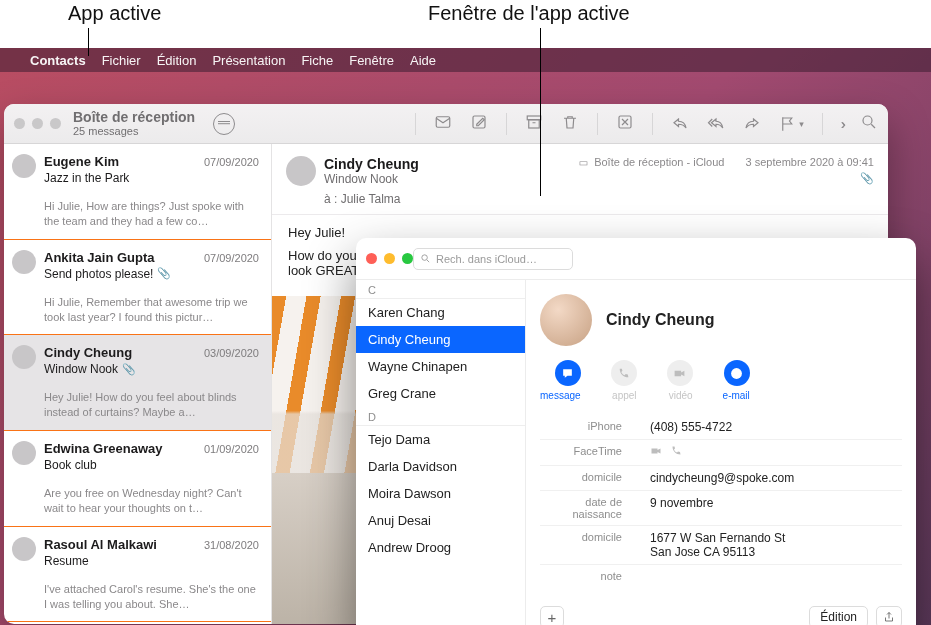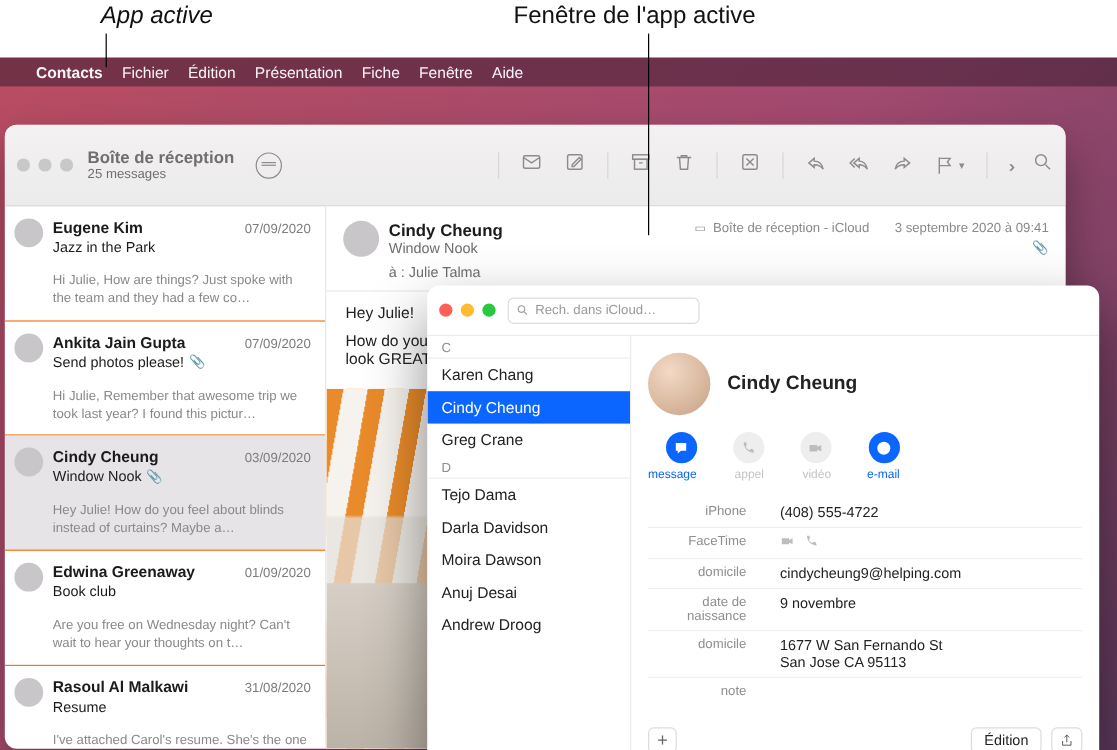--- a/index.html
+++ b/index.html
@@ -16,21 +16,21 @@
 
   
   .menubar { height: 24px; background: rgba(60,30,50,0.55); display: flex; align-items: center; padding: 0 14px; color: #fff; font-size: 13px; }
   .menubar .apple { margin-right: 16px; font-size: 14px; }
   .menubar .mi { margin-right: 16px; opacity: 0.95; }
   .menubar .mi.active { font-weight: 700; }
 
   
   .mail-window { position: absolute; top: 56px; left: 4px; width: 884px; height: 520px;
     background: #fff; border-radius: 10px; box-shadow: 0 18px 40px rgba(0,0,0,0.35); overflow: hidden; display: flex; flex-direction: column; }
-  .mail-titlebar { height: 68px; background: linear-gradient(#f3f1f2,#ecebec); border-bottom: 1px solid #d7d6d7; display: flex; align-items: center; padding: 0 10px; }
+  .mail-titlebar { height: 40px; background: linear-gradient(#f3f1f2,#ecebec); border-bottom: 1px solid #d7d6d7; display: flex; align-items: center; padding: 0 10px; }
   .traffic { display: flex; gap: 7px; margin-right: 12px; }
   .traffic span { width: 11px; height: 11px; border-radius: 50%; background:#c9c8c9; }
   .mail-title-block { display:flex; flex-direction:column; line-height:1.15; color:#706e70; }
   .mail-title-block .t { font-size: 14px; font-weight:600; }
   .mail-title-block .s { font-size: 11px; }
   .mail-tb-spacer { flex:1; }
   .mail-tb-icons { display:flex; align-items:center; gap:18px; color:#8d8b8d; }
   .mail-tb-icons .sep { width:1px; height:22px; background:#d7d6d7; }
   .mail-tb-icons svg { width:18px; height:18px; fill:none; stroke:#8d8b8d; stroke-width:1.6; }
   .ring-icon { width:22px; height:22px; border:1.6px solid #8d8b8d; border-radius:50%; position:relative; margin-right:6px;}
@@ -62,21 +62,21 @@
   .msg-content p { margin-bottom:8px; }
   .msg-image { flex:1; margin:0; background:
      linear-gradient(180deg, rgba(255,255,255,0) 35%, rgba(230,225,220,0.7) 36%, rgba(230,225,220,0.7) 100%),
      repeating-linear-gradient(100deg, #e98b2a 0 14px, #f6f2ee 14px 34px);
      background-size: 100% 100%, 200px 100%;
      position:relative; overflow:hidden; }
   .msg-image::after{content:"";position:absolute;left:0;right:0;bottom:0;height:46%;background:linear-gradient(#d7cfc6,#bcb3a7);}
 
   
   .contacts-window { position:absolute; top:190px; left:356px; width:560px; height:400px; background:#fff; border-radius:10px; box-shadow:0 22px 50px rgba(0,0,0,0.45); overflow:hidden; display:flex; flex-direction:column; }
-  .contacts-titlebar { height:42px; display:flex; align-items:center; padding:0 10px; gap:10px; border-bottom:1px solid #ececec; }
+  .contacts-titlebar { height:42px; display:flex; align-items:center; padding:0 10px; border-bottom:1px solid #ececec; }
   .contacts-titlebar .traf { display:flex; gap:7px; }
   .contacts-titlebar .traf span { width:11px; height:11px; border-radius:50%; }
   .dot-r{background:#fe5f57;} .dot-y{background:#febc2e;} .dot-g{background:#28c840;}
   .search { flex:0 0 160px; height:22px; border:1px solid #dcdcdc; border-radius:5px; background:#fff; display:flex; align-items:center; padding:0 6px; color:#9a9a9a; font-size:11px; gap:5px;}
   .search svg{width:11px;height:11px;stroke:#9a9a9a;fill:none;stroke-width:2;}
 
   .contacts-body { flex:1; display:flex; overflow:hidden; }
   .contacts-list { width:170px; border-right:1px solid #ececec; overflow:auto; font-size:13px; color:#222;}
   .sect-head { padding:4px 12px 2px; font-size:11px; color:#8e8e8e; border-bottom:1px solid #eee;}
   .c-item { padding:6px 12px; }
@@ -109,21 +109,21 @@
   .edit-btn { height:22px; padding:0 10px; border:1px solid #dcdcdc; border-radius:5px; font-size:12px; display:flex; align-items:center; background:#fff;}
   .share-btn { width:26px; height:22px; border:1px solid #dcdcdc; border-radius:5px; display:flex; align-items:center; justify-content:center;}
   .share-btn svg{width:12px;height:12px;fill:none;stroke:#555;stroke-width:1.6;}
 
   .chev-double { display:inline-block; letter-spacing:-4px; }
 </style>
 </head>
 <body>
 
 <div class="callouts">
-  <div class="callout-label" style="left:84px; top:2px;font-style:italic;">App active</div>
+  <div class="callout-label" style="left:68px; top:2px;">App active</div>
   <div class="callout-line" style="left:88px; top:28px; height:28px;"></div>
   <div class="callout-label" style="left:428px; top:2px;">Fenêtre de l'app active</div>
   <div class="callout-line" style="left:540px; top:28px; height:168px;"></div>
 </div>
 
 <div class="desktop">
 
   <div class="menubar">
     <span class="apple"></span>
     <span id="menubar-items"><span class="mi active">Contacts</span><span class="mi">Fichier</span><span class="mi">Édition</span><span class="mi">Présentation</span><span class="mi">Fiche</span><span class="mi">Fenêtre</span><span class="mi">Aide</span></span>
@@ -281,20 +281,21 @@
             <path d="M20 20l-5-5"></path>
           </svg>
         <span>Rech. dans iCloud…</span>
       </div>
     </div>
     <div class="contacts-body">
       <div class="contacts-list" id="contacts-list">
           <div class="sect-head">C</div>
           <div class="c-item">Karen Chang</div>
           <div class="c-item sel">Cindy Cheung</div>
+          <div class="c-item">Wayne Chinapen</div>
           <div class="c-item">Greg Crane</div>
           <div class="sect-head">D</div>
           <div class="c-item">Tejo Dama</div>
           <div class="c-item">Darla Davidson</div>
           <div class="c-item">Moira Dawson</div>
           <div class="c-item">Anuj Desai</div>
           <div class="c-item">Andrew Droog</div>
         </div>
       <div class="contact-detail">
         <div class="cd-head">
@@ -347,21 +348,21 @@
                   <svg viewBox="0 0 24 24">
                     <path d="M3 7h12v10H3zM15 10l6-3v10l-6-3z"></path>
                   </svg>
                   <svg viewBox="0 0 24 24">
                     <path d="M5 3c0 9 7 16 16 16l-1-5-4-1-2 2c-3-1-5-3-6-6l2-2-1-4z"></path>
                   </svg>
                 </span></div>
             </div>
           <div class="cd-row">
               <div class="cd-label">domicile</div>
-              <div class="cd-val">cindycheung9@helping.com</div>
+              <div class="cd-val">cindycheung9@spoke.com</div>
             </div>
           <div class="cd-row">
               <div class="cd-label">date de naissance</div>
               <div class="cd-val">9 novembre</div>
             </div>
           <div class="cd-row">
               <div class="cd-label">domicile</div>
               <div class="cd-val multi">1677 W San Fernando St
 San Jose CA 95113</div>
             </div>

